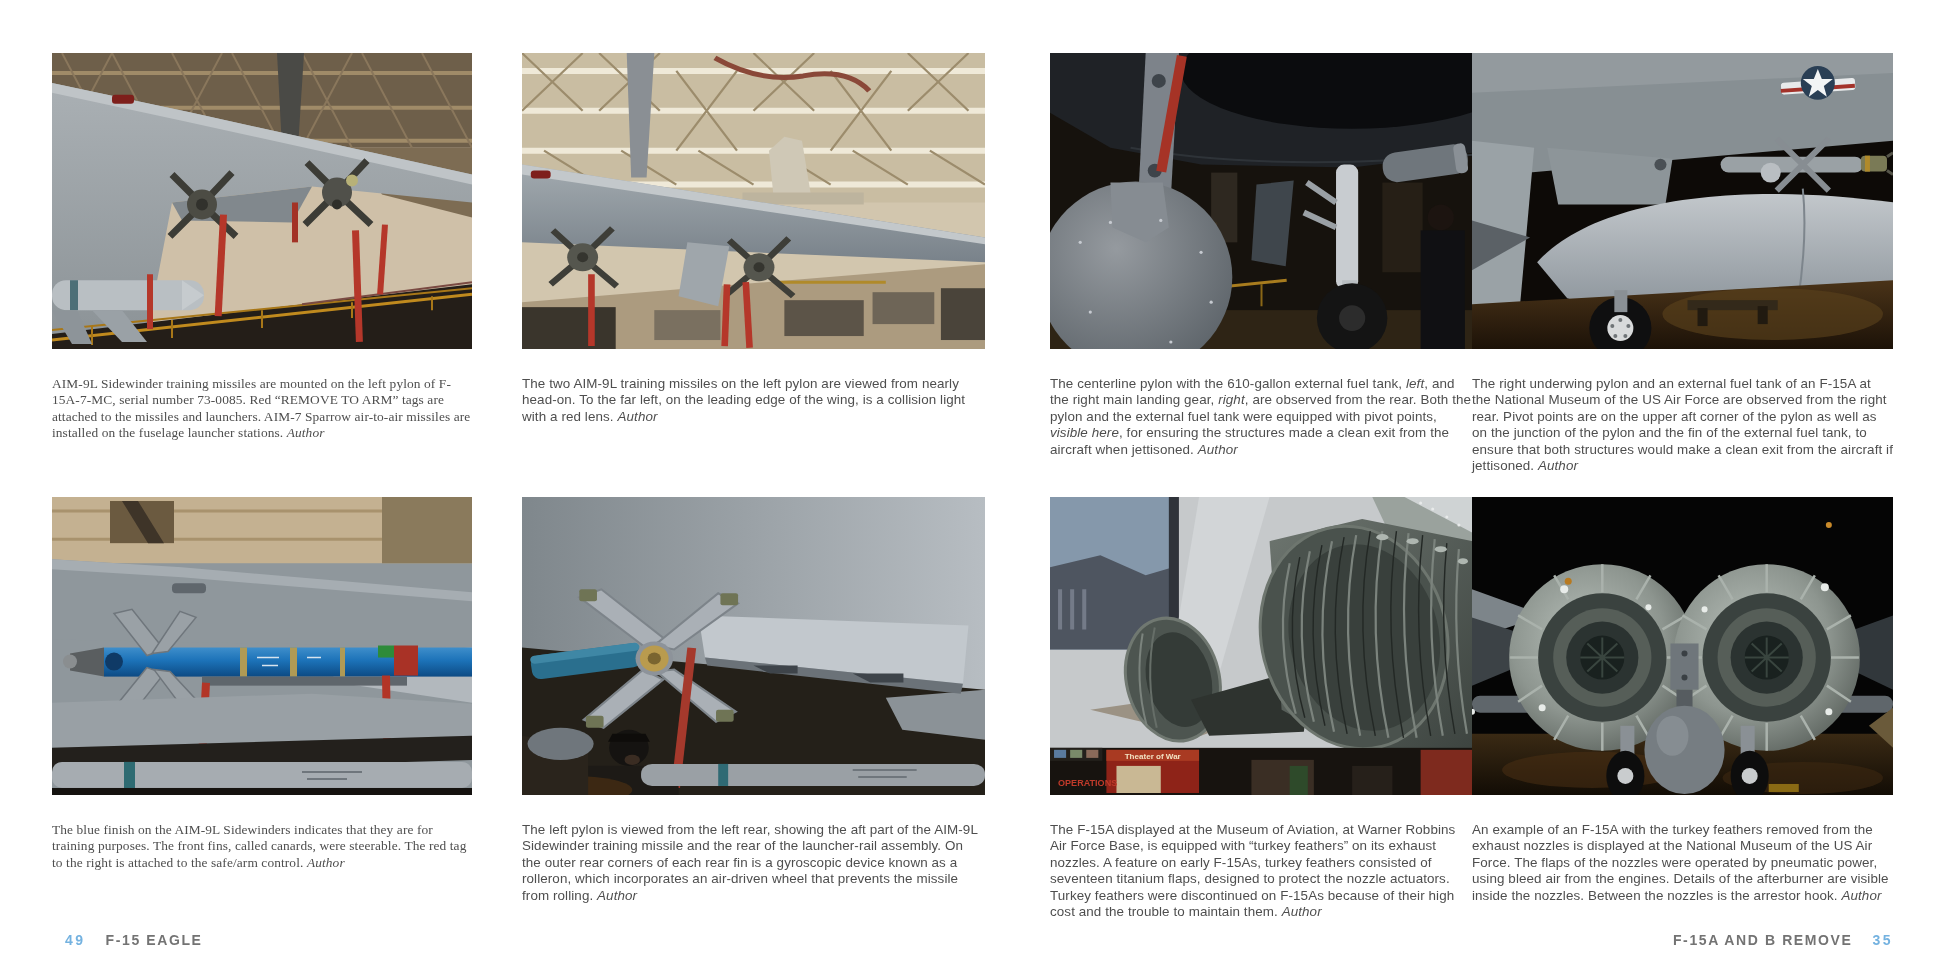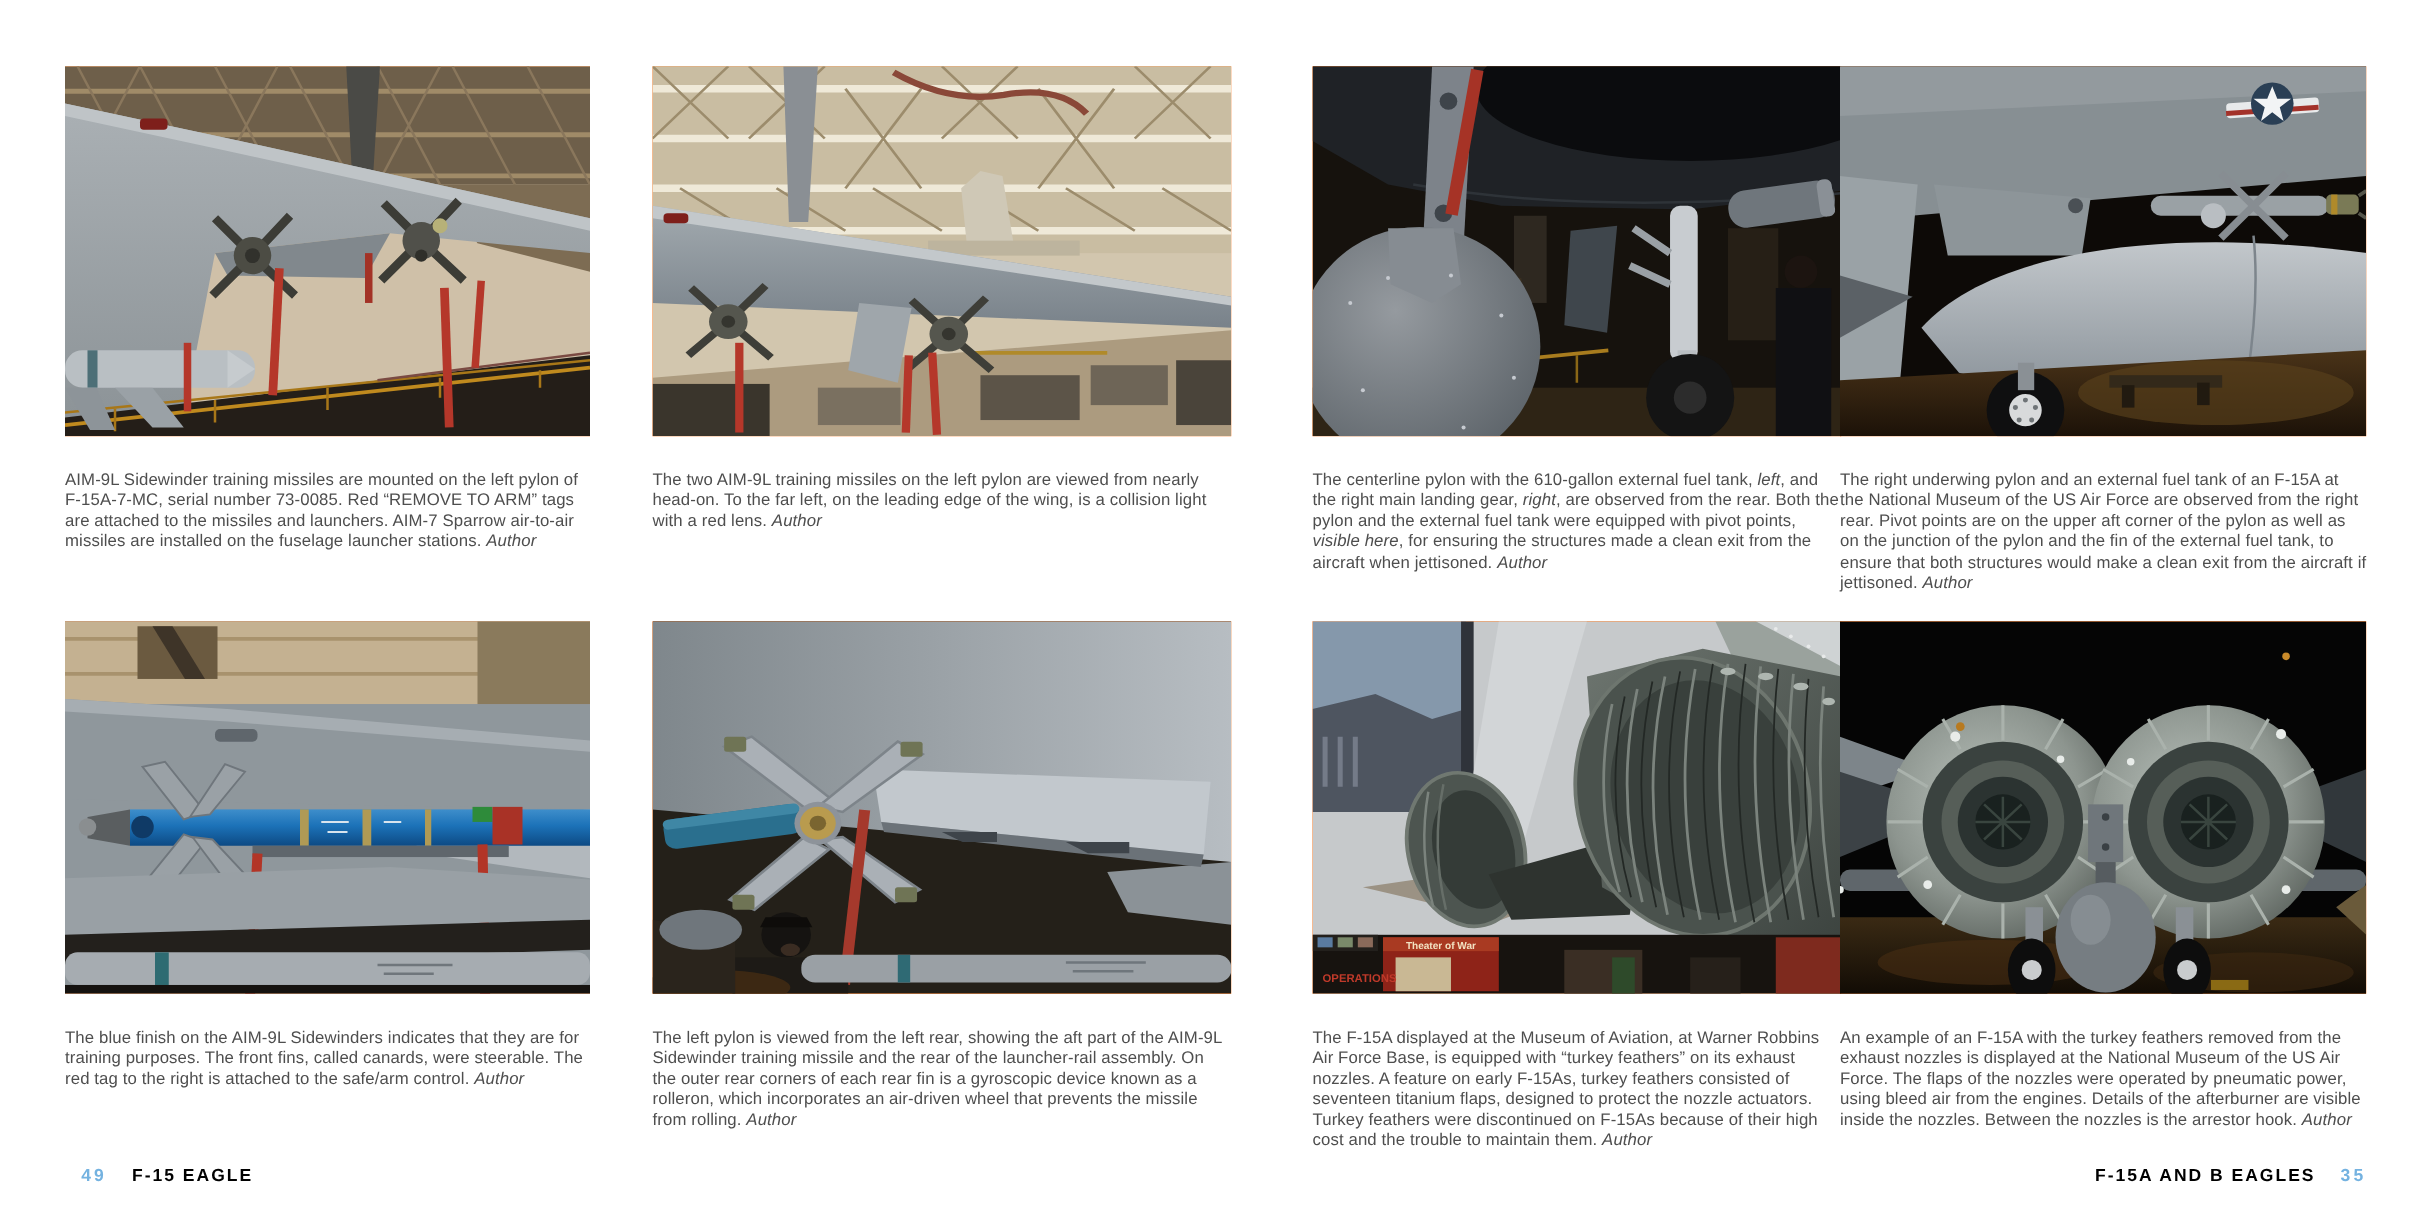--- a/index.html
+++ b/index.html
@@ -1,21 +1,21 @@
 <!DOCTYPE html>
 <html><head>
 <meta charset="utf-8">
 <style>
   html,body{margin:0;padding:0;}
   body{
     width:1946px;height:973px;background:#ffffff;position:relative;
     font-family:"Liberation Sans",sans-serif;overflow:hidden;
   }
   .figure{position:absolute;margin:0;}
-  .c1{left:52px;width:420px;}
+  .c1{left:52px;width:420px;font-family:Liberation Serif, serif;}
   .c2{left:522px;width:463px;}
   .c3{left:1024px;width:423px;padding-left:26px;}
   .c4{left:1472px;width:421px;}
   .r1{top:53px;}
   .r2{top:497px;}
   .photo{width:100%;overflow:hidden;background:#f97316;}
   .r1 .photo{height:296px;}
   .r2 .photo{height:298px;}
   .photo svg{display:block;width:100%;height:100%;}
   .caption{
@@ -23,21 +23,21 @@
     letter-spacing:0.1px;
   }
   .caption em{font-style:italic;}
   .footer{
     position:absolute;top:932px;font-weight:bold;font-size:14px;
     letter-spacing:1.6px;white-space:nowrap;
   }
   .footer-left{left:65px;}
   .footer-right{right:53px;text-align:right;}
   .folio{color:#74b2e0;letter-spacing:2.5px;}
-  .running-title{color:#000000;margin-top:40px;}
+  .running-title{color:#737373;margin-top:40px;}
   .footer-left .running-title{margin-left:20px;}
   .footer-right .folio{margin-left:20px;}
 </style>
 </head>
 <body>
 
 <figure class="figure c1 r1">
   <div class="photo">
     <svg viewBox="0 0 420 297" preserveAspectRatio="none">
       <defs>
@@ -564,14 +564,14 @@
       <circle cx="96" cy="84" r="3.5" fill="#b87a20"></circle>
     </svg>
   </div>
   <figcaption class="caption"><span>An example of an F-15A with the turkey feathers removed from the exhaust nozzles is displayed at the National Museum of the US Air Force. The flaps of the nozzles were operated by pneumatic power, using bleed air from the engines. Details of the afterburner are visible inside the nozzles. Between the nozzles is the arrestor hook. </span><em>Author</em></figcaption>
 </figure>
 
 <div class="footer footer-left">
   <span class="folio">49</span><span class="running-title">F-15 EAGLE</span>
 </div>
 <div class="footer footer-right">
-  <span class="running-title">F-15A AND B EAGLES</span><span class="folio">35</span>
+  <span class="running-title">F-15A AND B REMOVE</span><span class="folio">35</span>
 </div>
 
 </body></html>

